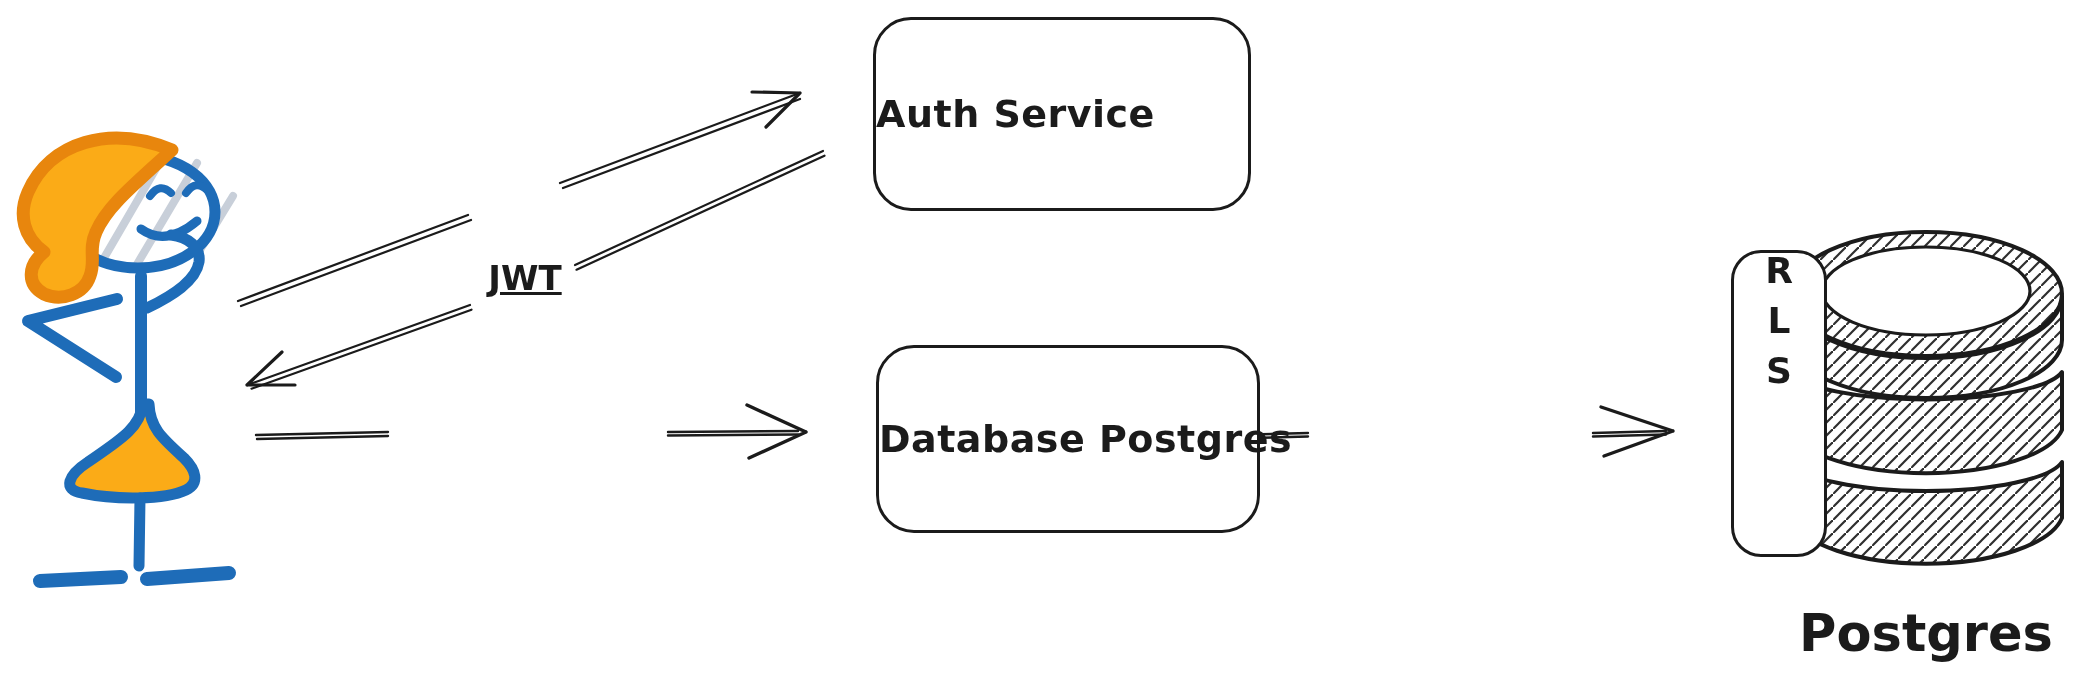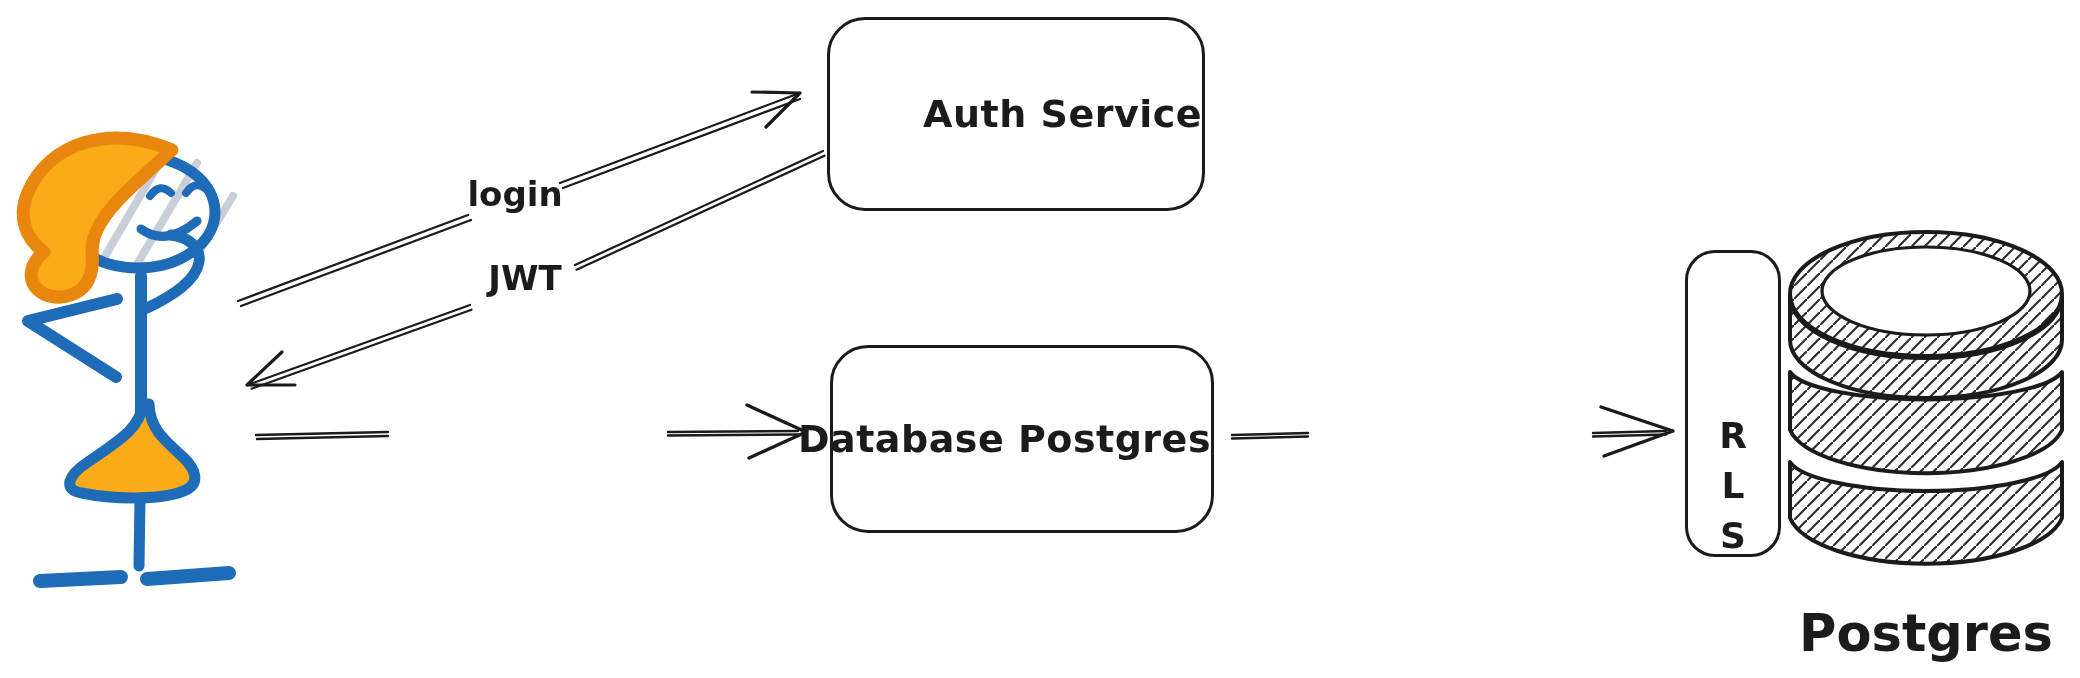--- a/index.html
+++ b/index.html
@@ -10,22 +10,23 @@
     overflow:hidden;
     font-family:"DejaVu Sans", "Liberation Sans", sans-serif;
     color:#1b1b1b;
   }
   #scene{position:absolute;left:0;top:0;width:2080px;height:678px;}
   .node-box{
     position:absolute;
     background:#ffffff;
     border:3.5px solid #1b1b1b;
     border-radius:38px;
-    display:flex;align-items:center;justify-content:flex-end;
+    display:flex;align-items:center;justify-content:flex-start;
     box-sizing:border-box;
+    margin-left:46px;
   }
   .node-label{
     font-size:38px;font-weight:700;letter-spacing:0.5px;
     white-space:nowrap;
   }
   .hand{font-weight:700;color:#1b1b1b;}
   .arrow-label{
     position:absolute;
     font-size:34px;font-weight:700;
     text-align:center;
@@ -39,21 +40,21 @@
     gap:14px;
   }
   .rls-letter{font-size:36px;font-weight:700;line-height:1.0;}
   #node-auth{left:827px;top:17px;width:378px;height:194px;}
   #node-db{left:830px;top:345px;width:384px;height:188px;}
   #label-postgres{
     position:absolute;left:1786px;top:604px;width:280px;
     text-align:center;font-size:51px;font-weight:700;
   }
   #label-login{left:420px;top:172px;width:190px;}
-  #label-jwt{left:430px;top:256px;width:190px;}
+  #label-jwt{left:430px;top:256px;width:190px;text-decoration:underline;}
   #label-rest{left:370px;top:392px;width:316px;}
   #label-crud{left:1290px;top:388px;width:310px;}
 </style>
 </head>
 <body>
 
 <div id="canvas">
 
   <svg id="scene" viewBox="0 0 2080 678">
     <defs>
@@ -137,16 +138,15 @@
   </div>
 
   <div class="node-box" id="node-rls">
     <span class="rls-letter">R</span>
     <span class="rls-letter">L</span>
     <span class="rls-letter">S</span>
   </div>
 
   <div id="label-postgres" class="hand">Postgres</div>
 
-  <div class="arrow-label hand" id="label-login">login</div>
   <div class="arrow-label hand" id="label-jwt">JWT</div>
 
 </div>
 
 </body></html>

